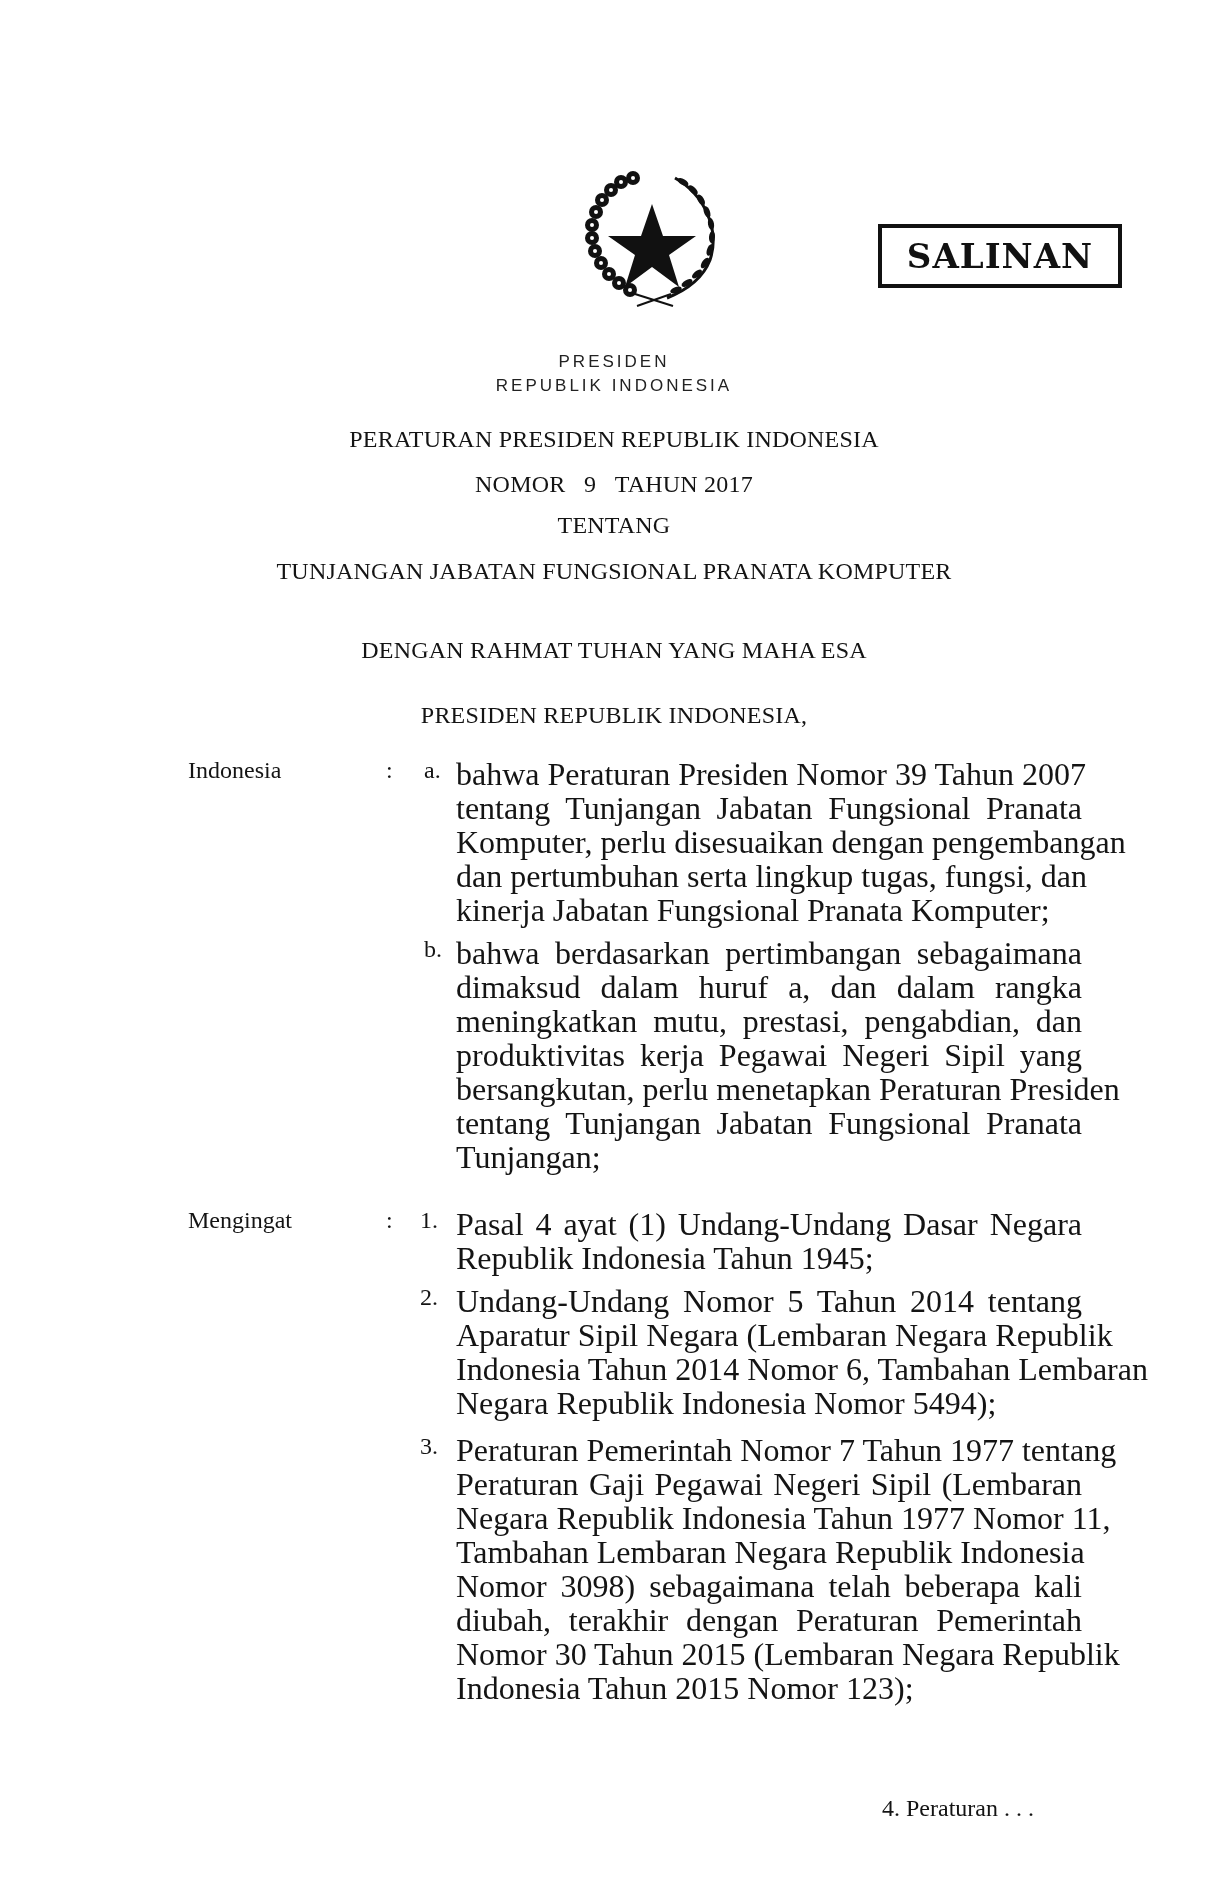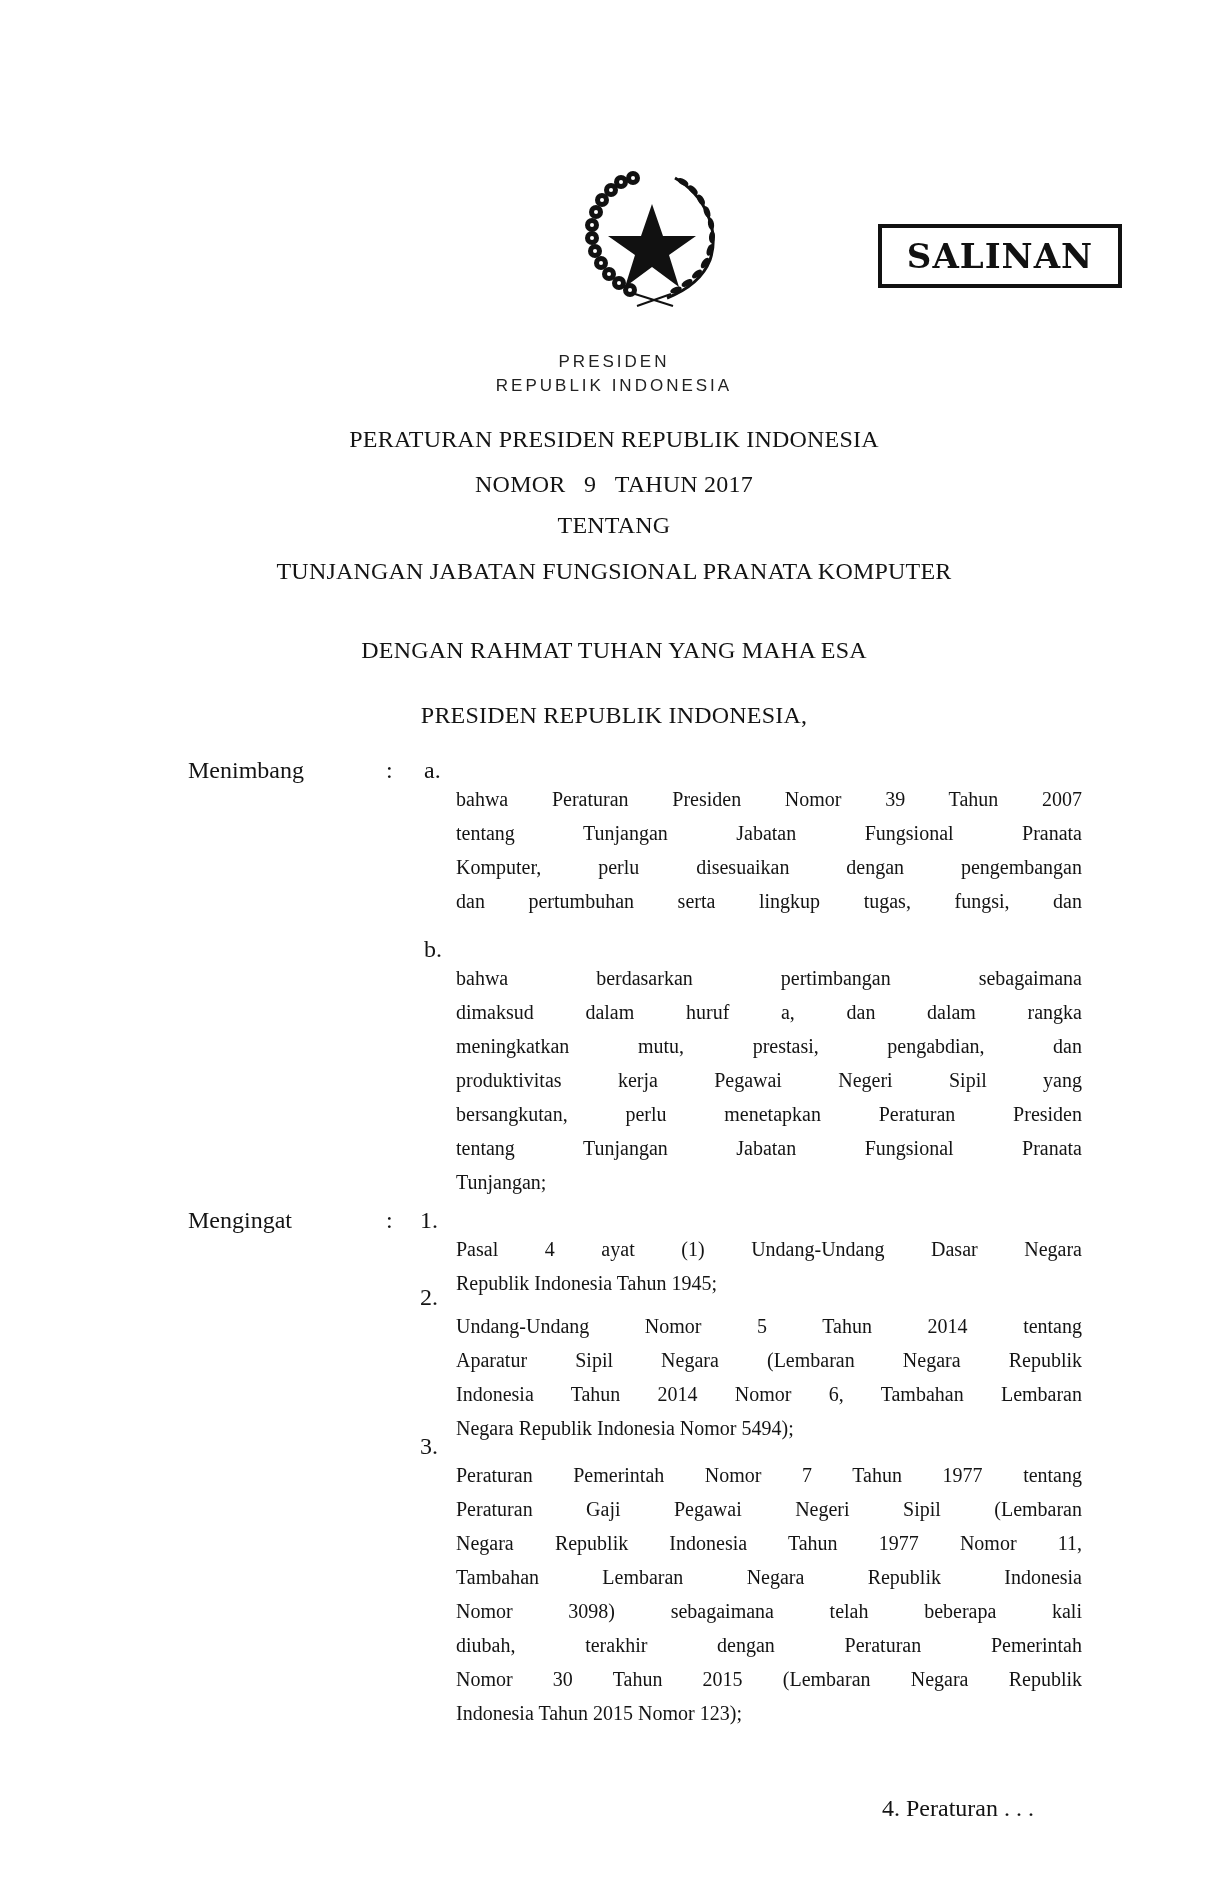--- a/index.html
+++ b/index.html
@@ -9,22 +9,22 @@
   .center { position:absolute; left:0; width:1228px; text-align:center;margin-top:12px; }
   .emblem { left:540px; top:160px; width:155px; height:150px; }
   .salinan-box { left:843px; top:224px; width:244px; height:64px; border:4px solid #111;
                  box-sizing:border-box; display:flex; align-items:center; justify-content:center; }
   .salinan-text { font-family:"DejaVu Serif",serif; font-weight:bold; font-size:34px; letter-spacing:1px; color:#111; }
   .small-caps-sans { font-family:"Liberation Sans","DejaVu Sans",sans-serif; font-size:17px; letter-spacing:3px; color:#222; font-weight:300; }
   .heading { font-size:24px; letter-spacing:0.2px; }
   .label { position:absolute; left:188px; font-size:24px; }
   .colon { position:absolute; left:386px; font-size:24px; }
   .marker { position:absolute; font-size:24px; }
-  .para { position:absolute; left:456px; width:626px; font-size:20px; line-height:34px;
-          text-align:justify; text-align-last:left;margin-top:25px; }
+  .para { position:absolute; left:456px; width:626px; font-size:32px; line-height:34px;
+          text-align:justify; text-align-last:left; }
   .para .ln { display:block; text-align:justify; text-align-last:justify; height:34px; white-space:nowrap; }
   .para .ln.last { text-align-last:left; }
   .catch { position:absolute; left:882px; top:1795px; font-size:24px; }
 </style>
 </head>
 <body>
 
 <div class="abs emblem">
   <svg width="155" height="150" viewBox="0 0 155 150">
 
@@ -88,29 +88,30 @@
 <div class="center heading" style="top:414px;">PERATURAN PRESIDEN REPUBLIK INDONESIA</div>
 <div class="center heading" style="top:459px;">
   <span>NOMOR</span>&nbsp;&nbsp;&nbsp;<span>9</span>&nbsp;&nbsp;&nbsp;<span>TAHUN</span>&nbsp;<span>2017</span>
 </div>
 <div class="center heading" style="top:500px;">TENTANG</div>
 <div class="center heading" style="top:546px;">TUNJANGAN JABATAN FUNGSIONAL PRANATA KOMPUTER</div>
 
 <div class="center heading" style="top:625px;">DENGAN RAHMAT TUHAN YANG MAHA ESA</div>
 <div class="center heading" style="top:690px;">PRESIDEN REPUBLIK INDONESIA,</div>
 
-<div class="label" style="top:757px;">Menimbang</div>
+<div class="label" style="top:757px;">Indonesia</div>
 <div class="colon" style="top:757px;">:</div>
 
 <div class="marker" style="left:424px; top:757px;">a.</div>
 <div class="para" style="top:757px;">
   <span class="ln">bahwa Peraturan Presiden Nomor 39 Tahun 2007</span>
   <span class="ln">tentang Tunjangan Jabatan Fungsional Pranata</span>
   <span class="ln">Komputer, perlu disesuaikan dengan pengembangan</span>
   <span class="ln">dan pertumbuhan serta lingkup tugas, fungsi, dan</span>
+  <span class="ln last">kinerja Jabatan Fungsional Pranata Komputer;</span>
 </div>
 
 <div class="marker" style="left:424px; top:936px;">b.</div>
 <div class="para" style="top:936px;">
   <span class="ln">bahwa berdasarkan pertimbangan sebagaimana</span>
   <span class="ln">dimaksud dalam huruf a, dan dalam rangka</span>
   <span class="ln">meningkatkan mutu, prestasi, pengabdian, dan</span>
   <span class="ln">produktivitas kerja Pegawai Negeri Sipil yang</span>
   <span class="ln">bersangkutan, perlu menetapkan Peraturan Presiden</span>
   <span class="ln">tentang Tunjangan Jabatan Fungsional Pranata</span>

